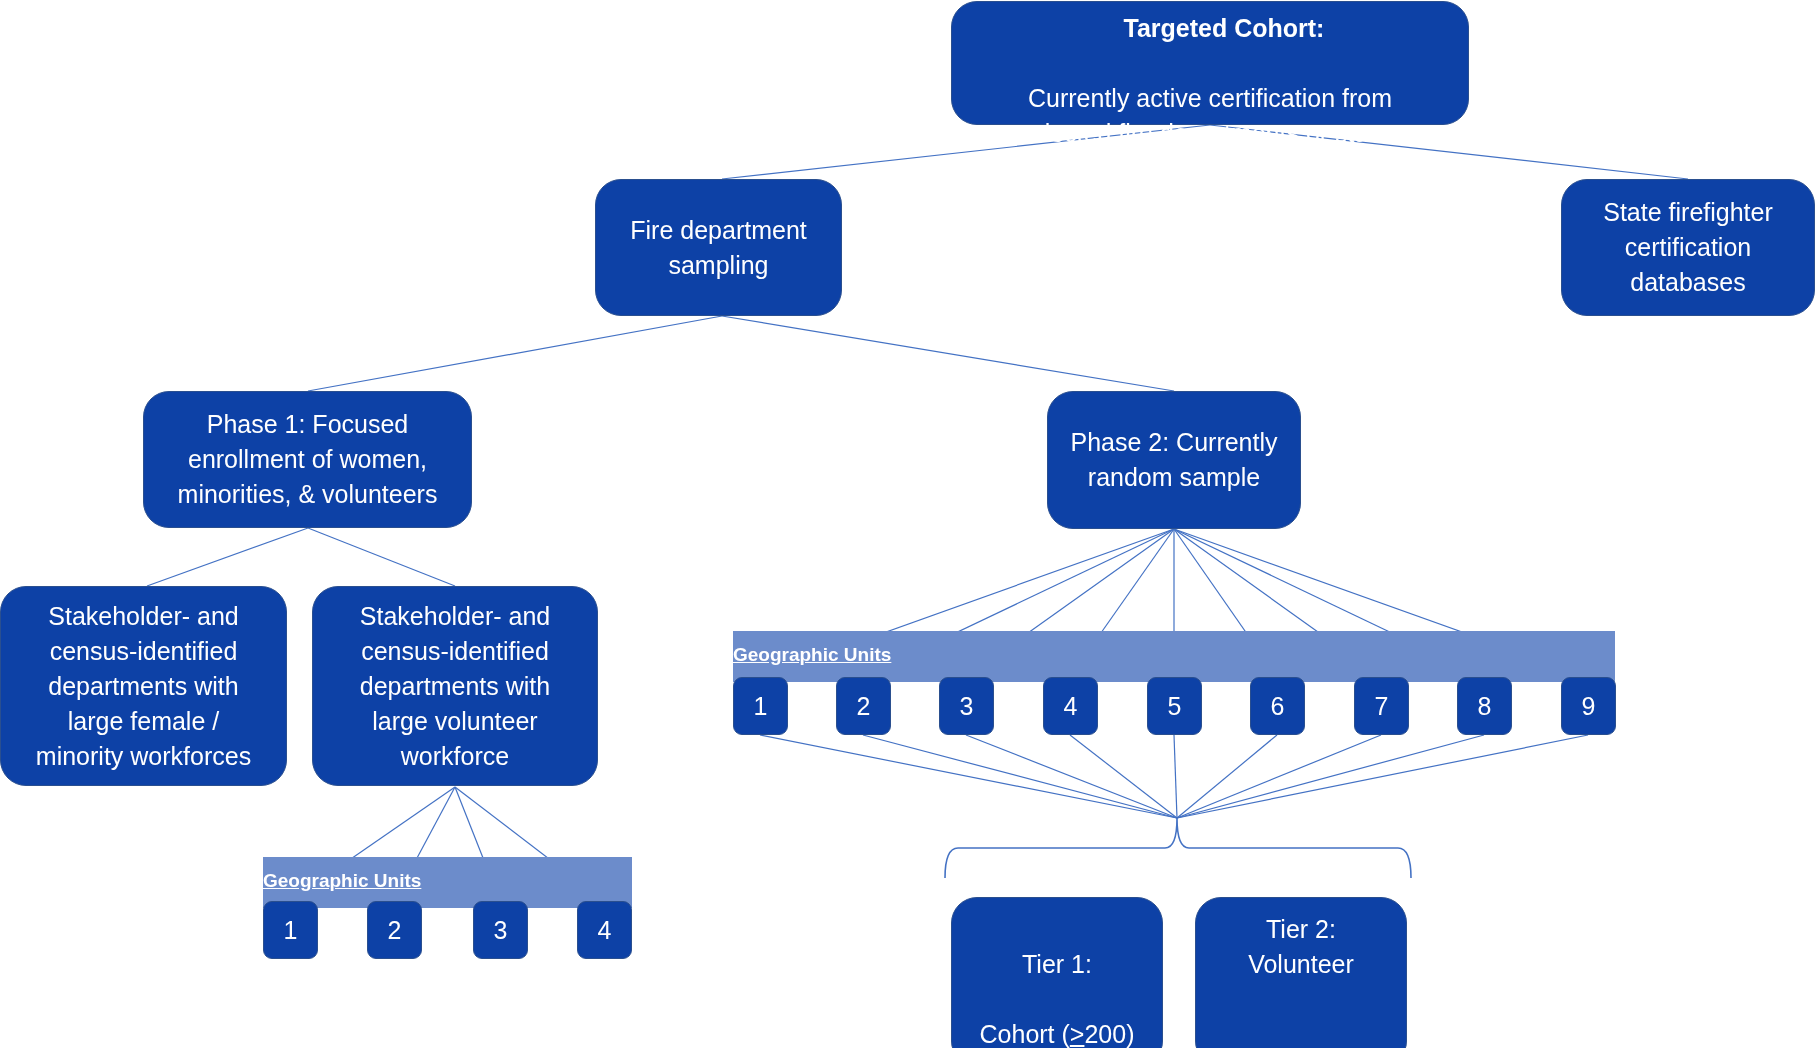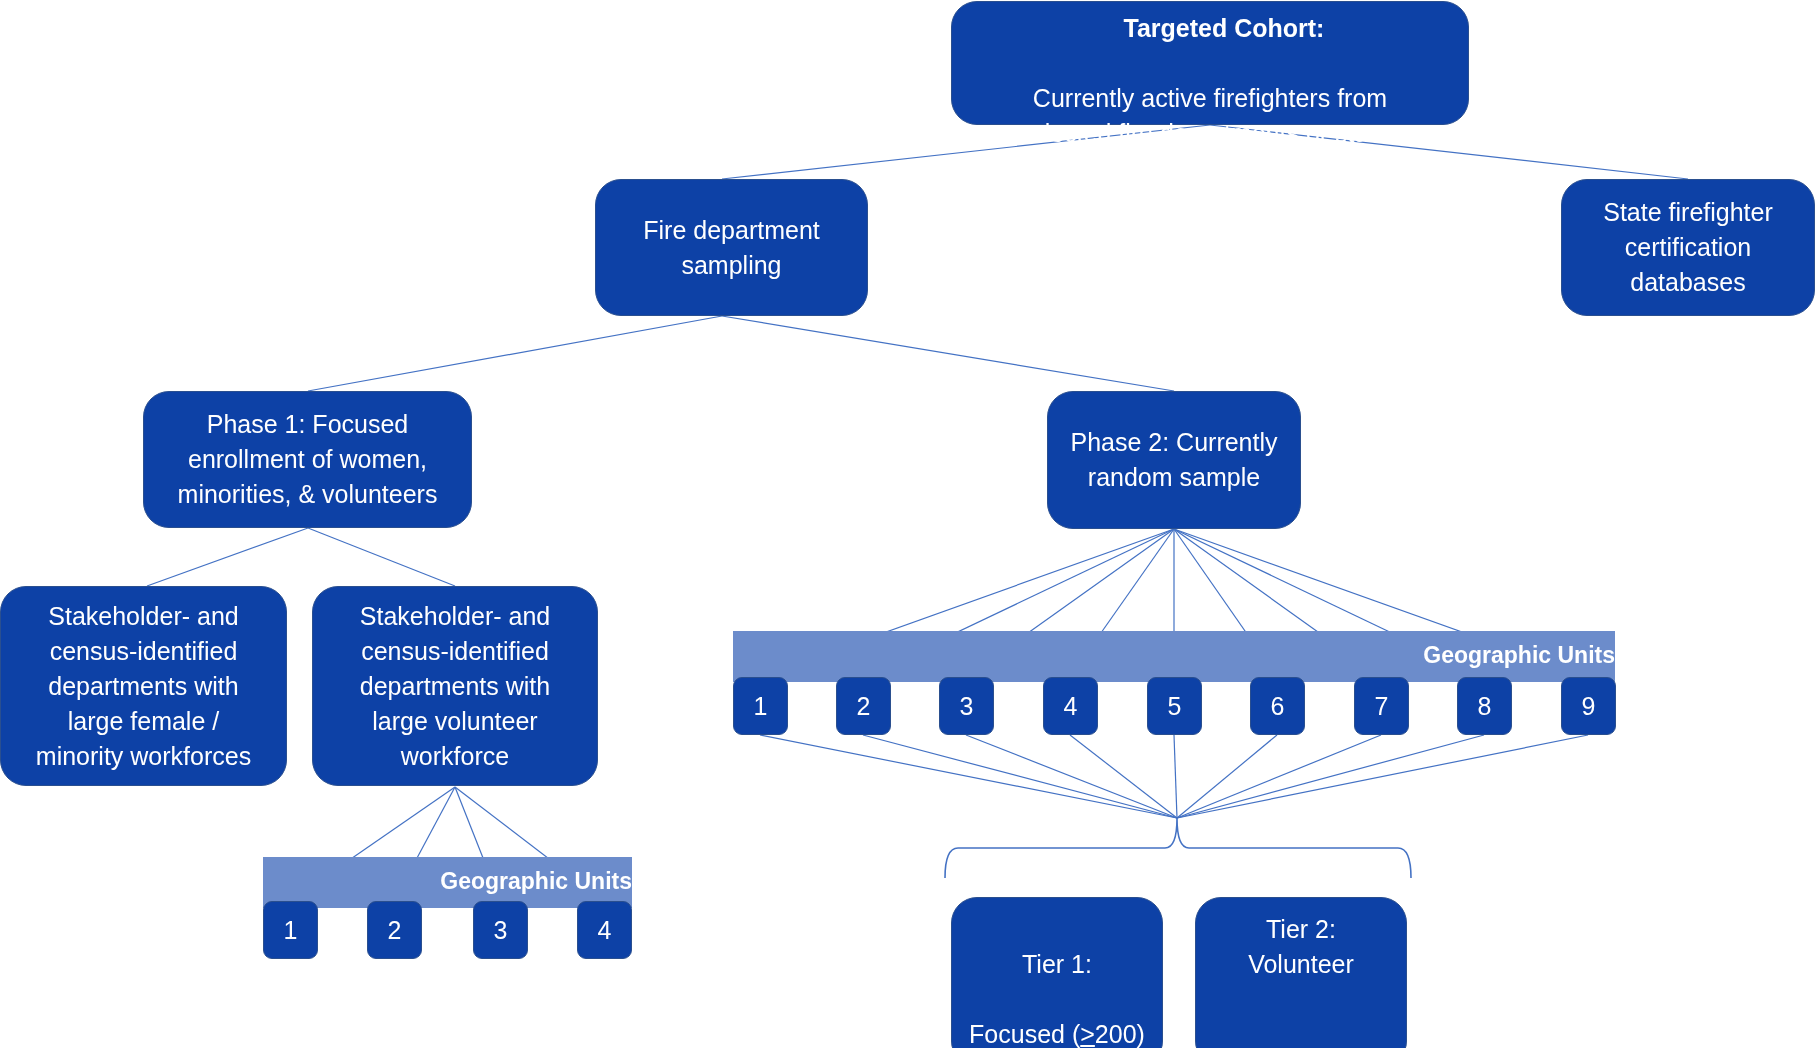--- a/index.html
+++ b/index.html
@@ -6,21 +6,21 @@
   body { width: 1815px; height: 1048px; position: relative; overflow: hidden;
          font-family: "Liberation Sans", "DejaVu Sans", sans-serif; }
   #lines { position: absolute; left: 0; top: 0; width: 1815px; height: 1048px; pointer-events: none; }
   .node { position: absolute; box-sizing: border-box; background: #0d41a6; color: #ffffff;
           border: 1.5px solid #2a4f8f; border-radius: 26px; display: flex; align-items: center;
           justify-content: center; text-align: center; font-size: 25px; line-height: 35px;
           white-space: pre-line; padding: 4px 6px; }
   .node.top-align { align-items: flex-start; padding-top: 14px; margin-top: 23px; }
   .node b { font-weight: bold; margin-left: 28px; }
   .band { position: absolute; background: #6c8ccb; color: #ffffff; font-weight: bold;
-          font-size: 23px; display: flex; justify-content: flex-end; }
+          font-size: 19px; display: flex; justify-content: flex-start; text-decoration: underline; }
   .unit { position: absolute; box-sizing: border-box; width: 55px; height: 58px; background: #0d41a6;
           color: #fff; border: 1.5px solid #2a4f8f; border-radius: 9px; display: flex;
           align-items: center; justify-content: center; font-size: 25px; }
   .u { text-decoration: underline; }
 </style>
 </head>
 <body>
 
 <svg id="lines" xmlns="http://www.w3.org/2000/svg">
     <line x1="1210" y1="125" x2="722" y2="179" stroke="#4472c4" stroke-width="1.2"></line>
@@ -50,26 +50,26 @@
     <line x1="1277" y1="735" x2="1177" y2="818" stroke="#4472c4" stroke-width="1.2"></line>
     <line x1="1381" y1="735" x2="1177" y2="818" stroke="#4472c4" stroke-width="1.2"></line>
     <line x1="1484" y1="735" x2="1177" y2="818" stroke="#4472c4" stroke-width="1.2"></line>
     <line x1="1588" y1="735" x2="1177" y2="818" stroke="#4472c4" stroke-width="1.2"></line>
     <path d="M945,878 Q945,848 958,848 L1165,848 Q1177,848 1177,818 Q1177,848 1189,848 L1398,848 Q1411,848 1411,878" fill="none" stroke="#4472c4" stroke-width="1.6"></path>
   </svg>
 
 <div class="node" style="left:951px;top:1px;width:518px;height:124px;">
   <div>
     <b>Targeted Cohort:</b><br>
-    <span>Currently active firefighters from
+    <span>Currently active certification from
 selected fire departments or states</span>
   </div>
 </div>
 
-<div class="node" style="left:595px;top:179px;width:273px;height:137px;">
+<div class="node" style="left:595px;top:179px;width:247px;height:137px;">
   <span>Fire department
 sampling</span>
 </div>
 
 <div class="node" style="left:1561px;top:179px;width:254px;height:137px;">
   <span>State firefighter
 certification
 databases</span>
 </div>
 
@@ -143,21 +143,21 @@
 <div class="unit" style="left:1457px;top:677px;">
     <span>8</span>
   </div>
 <div class="unit" style="left:1561px;top:677px;">
     <span>9</span>
   </div>
 
 <div class="node top-align" style="left:951px;top:874px;width:212px;height:170px;">
   <div>
     <span>Tier 1:</span><br>
-    <span>Focused (</span><span class="u">&gt;</span><span>200)</span><br>
+    <span>Cohort (</span><span class="u">&gt;</span><span>200)</span><br>
     <br>
     
   </div>
 </div>
 
 <div class="node top-align" style="left:1195px;top:874px;width:212px;height:170px;">
   <span>Tier 2:
 Volunteer</span>
 </div>
 

